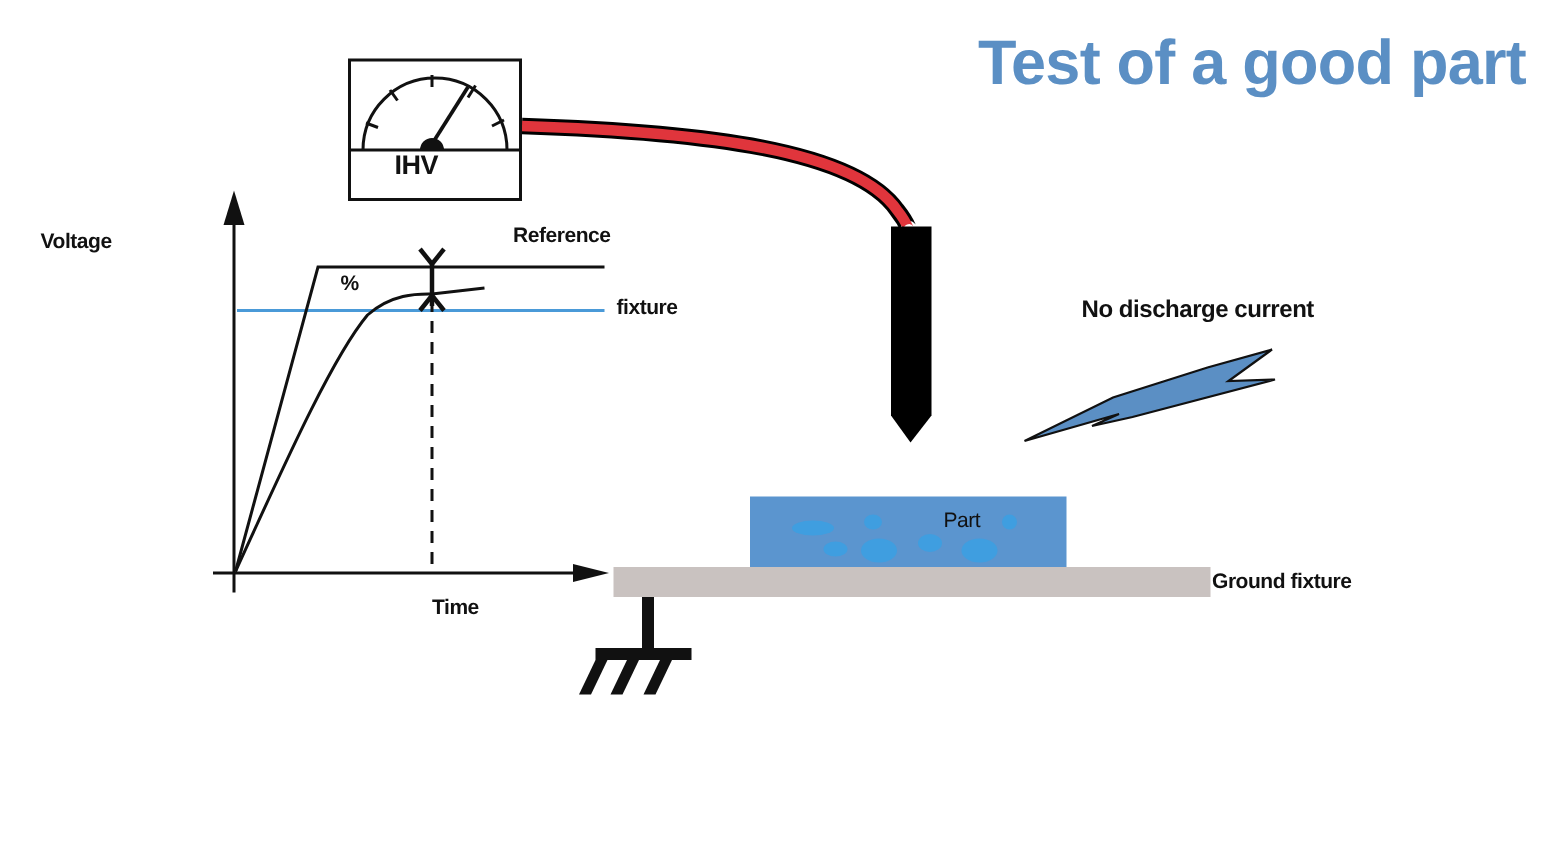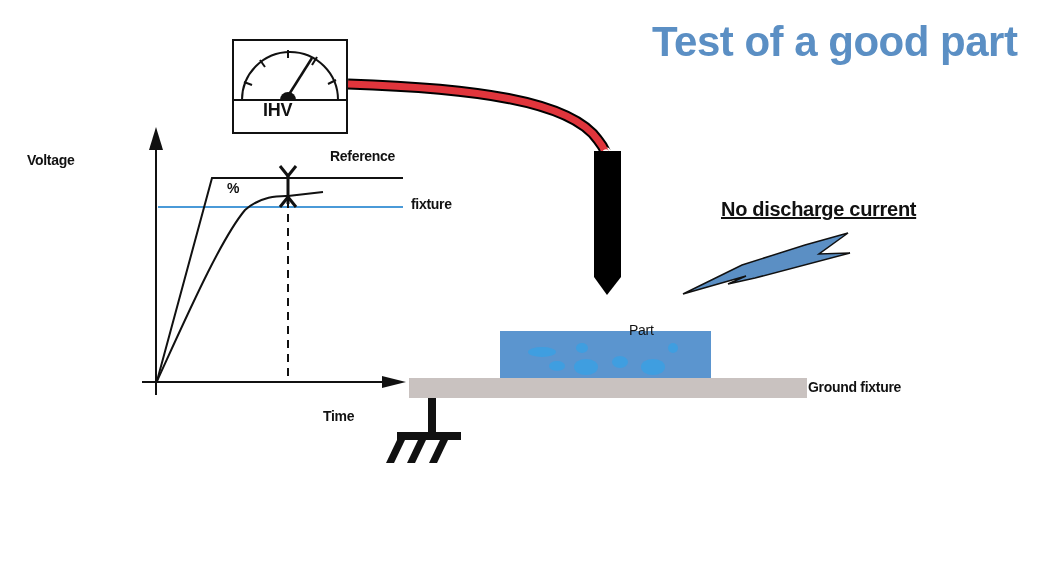--- a/index.html
+++ b/index.html
@@ -78,19 +78,19 @@
     <rect x="428" y="398" width="8" height="34" fill="#111"></rect>
     <rect x="397" y="432" width="64" height="8" fill="#111"></rect>
     <polygon points="397,440 405,440 394,463 386,463" fill="#111"></polygon>
     <polygon points="418,440 426,440 415,463 407,463" fill="#111"></polygon>
     <polygon points="440,440 448,440 437,463 429,463" fill="#111"></polygon>
   </g>
 </svg>
 
 <div class="lbl" style="left:263px;top:100px;font-size:18px;">IHV</div>
 <div class="lbl" style="left:27px;top:152px;">Voltage</div>
-<div class="lbl" style="left:330px;top:148px;">Reference</div>
+<div class="lbl" style="left:342px;top:148px;">Reference</div>
 <div class="lbl" style="left:411px;top:196px;">fixture</div>
 <div class="lbl" style="left:227px;top:180px;">%</div>
-<div class="lbl" style="left:323px;top:396px;margin-top:12px;">Time</div>
-<div class="lbl" style="left:721px;top:198px;font-size:20px;text-decoration:underline;">No discharge current</div>
-<div class="lbl" style="left:629px;top:322px;font-weight:normal;">Part</div>
+<div class="lbl" style="left:288px;top:396px;">Time</div>
+<div class="lbl" style="left:721px;top:198px;font-size:16px;">No discharge current</div>
+<div class="lbl" style="left:629px;top:338px;font-weight:normal;">Part</div>
 <div class="lbl" style="left:808px;top:379px;">Ground fixture</div>
 
 </body></html>

